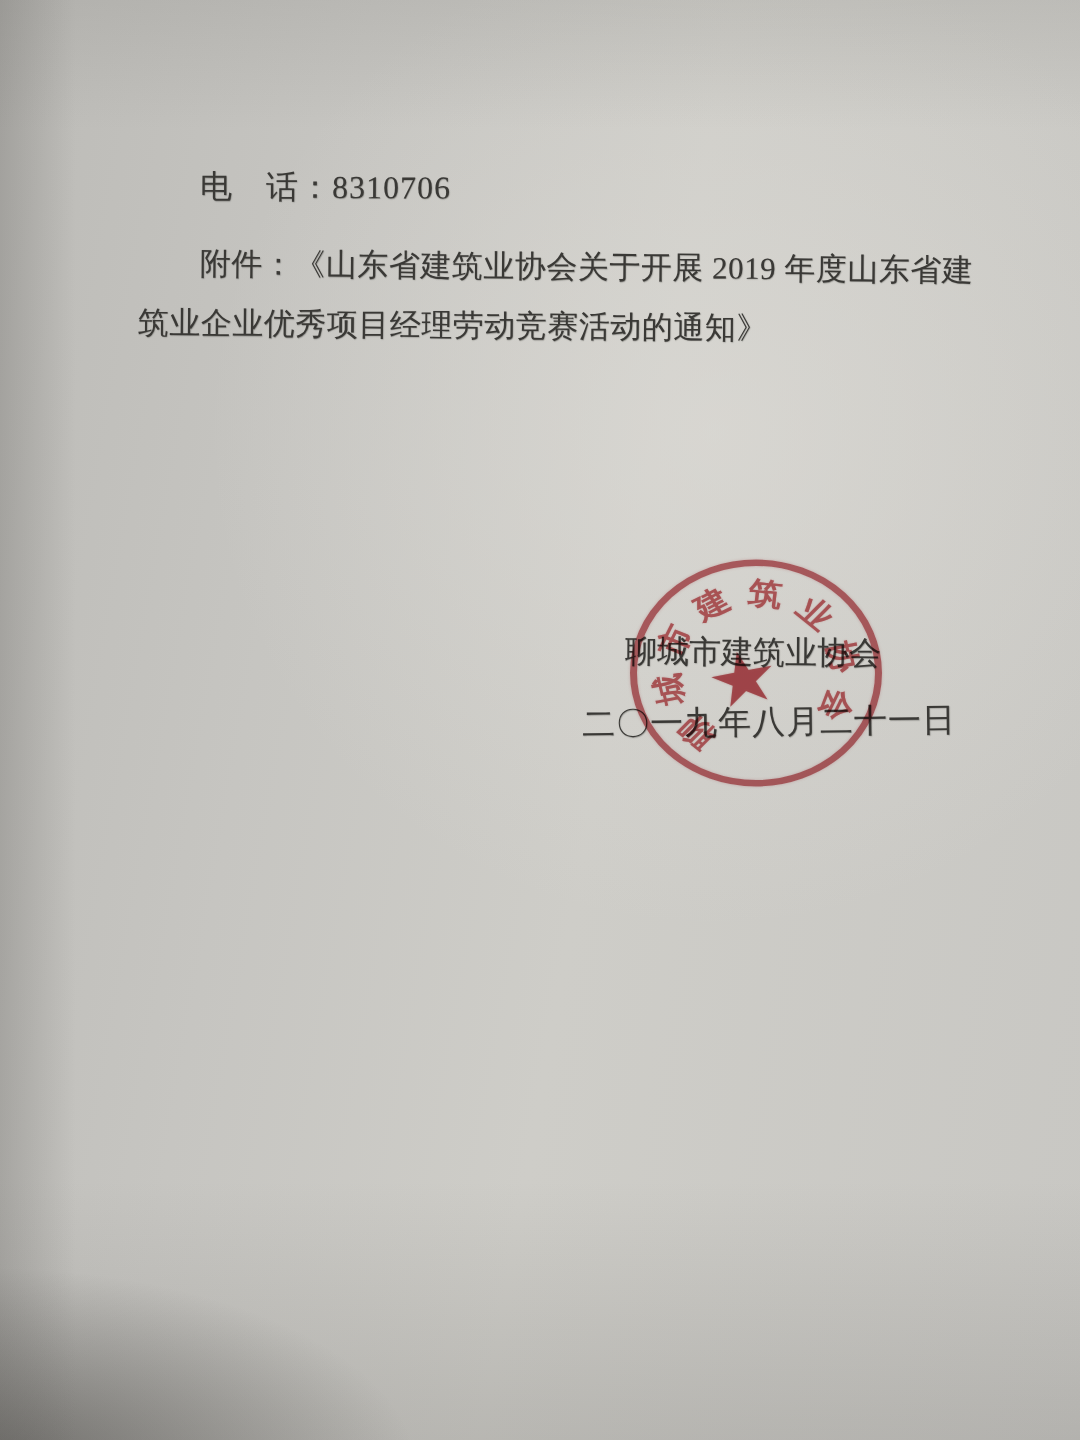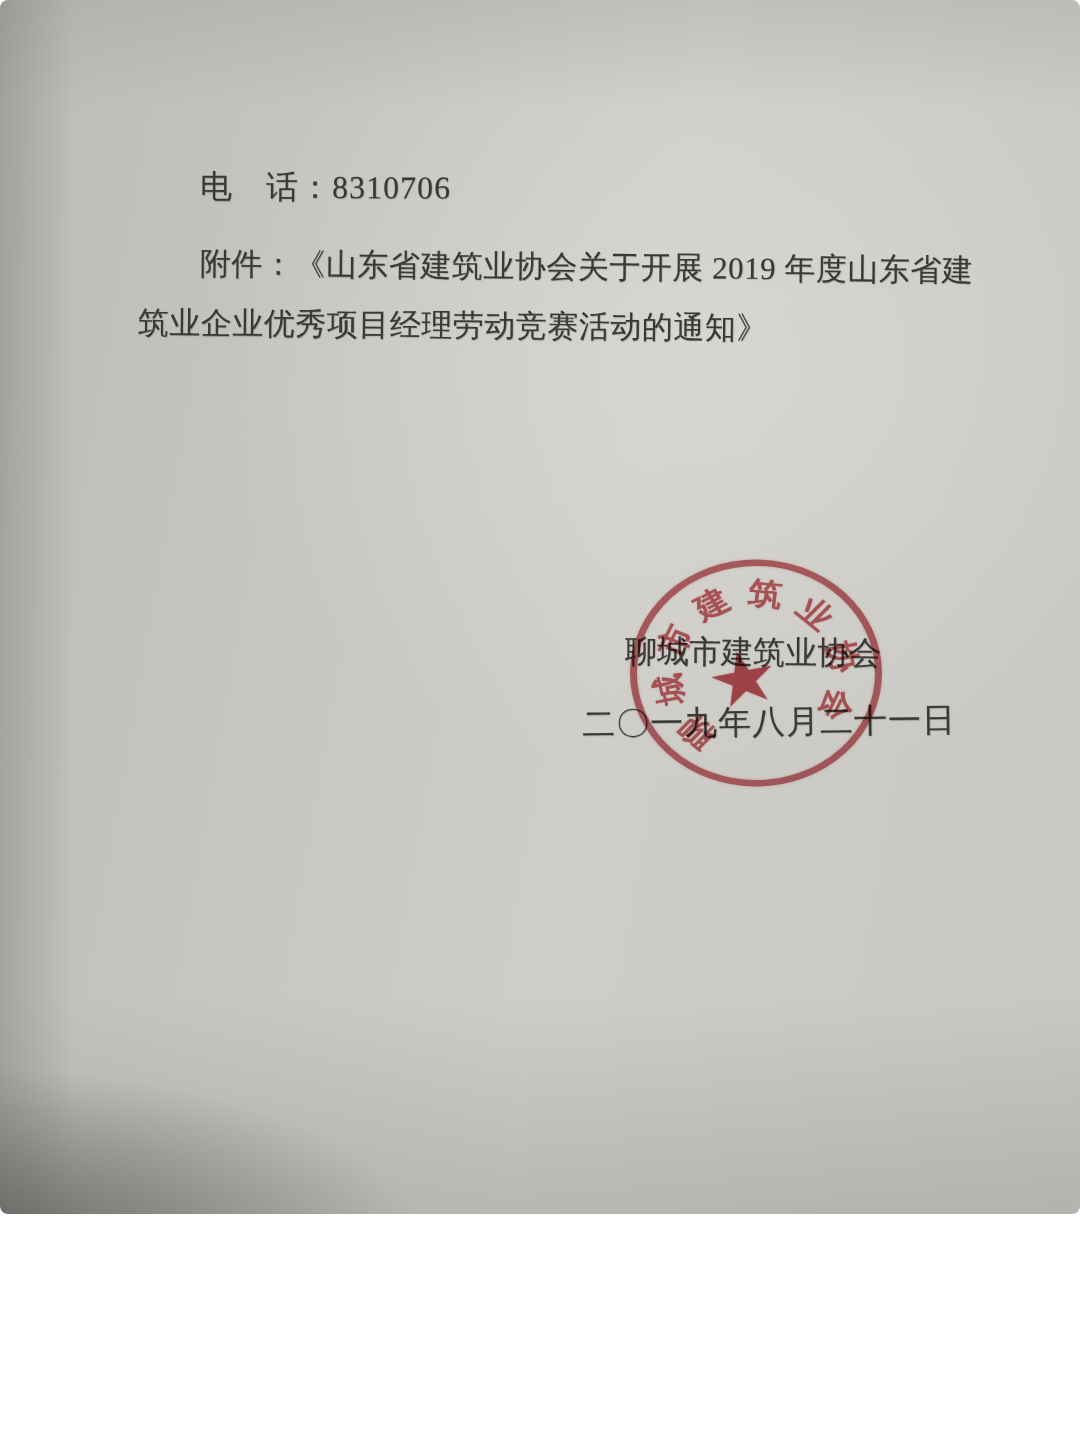--- a/index.html
+++ b/index.html
@@ -5,29 +5,28 @@
   html, body { margin: 0; padding: 0; }
   body {
     width: 1080px; height: 1440px;
     font-family: "Liberation Serif", "DejaVu Serif", serif;
     overflow: hidden;
   }
 
   
   .photo {
     position: relative;
-    width: 1080px; height: 1214px;
+    width: 1080px; height: 1440px;
     background:
       linear-gradient(to right, rgba(95,93,90,0.28) 0%, rgba(95,93,90,0.0) 7%),
       radial-gradient(ellipse 58% 20% at -2% 102%, rgba(52,50,47,0.55) 0%, rgba(52,50,47,0.0) 70%),
       linear-gradient(to bottom, rgba(140,139,135,0.22) 0%, rgba(140,139,135,0.0) 9%, rgba(140,139,135,0.0) 82%, rgba(105,103,100,0.22) 100%),
       radial-gradient(ellipse 65% 48% at 66% 30%, rgba(224,222,217,0.55) 0%, rgba(224,222,217,0.0) 72%),
       linear-gradient(100deg, #bcbbb7 0%, #c6c5c1 28%, #cecdc8 55%, #c8c7c3 100%);
     background-color: #c9c8c4;
-    border-radius: 8px;
   }
 
   .textline {
     position: absolute;
     white-space: pre;
     color: #3a3936;
     text-shadow: 0.6px 0.6px 1.1px rgba(58,57,54,0.45);
   }
 
   .phone    { left: 200px; top: 166px; font-size: 32px; letter-spacing: 1px; transform: rotate(0.3deg); }

